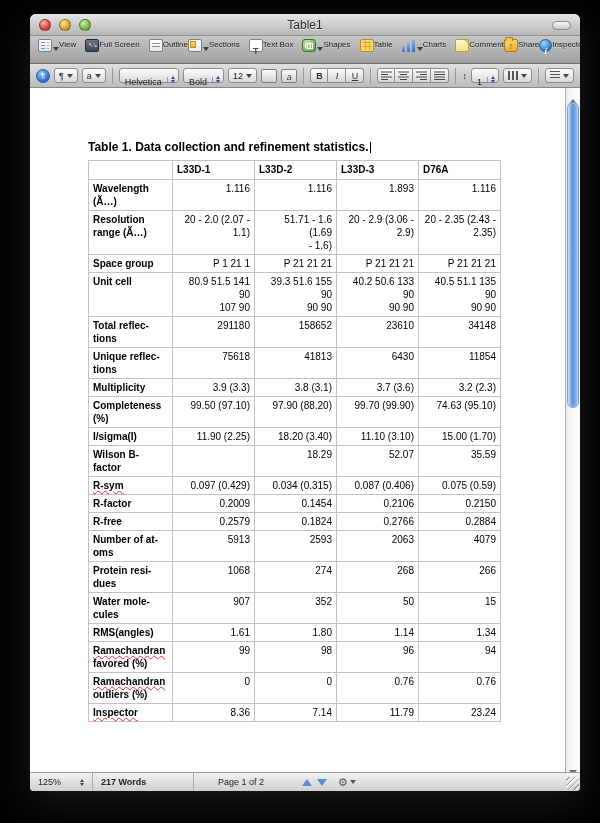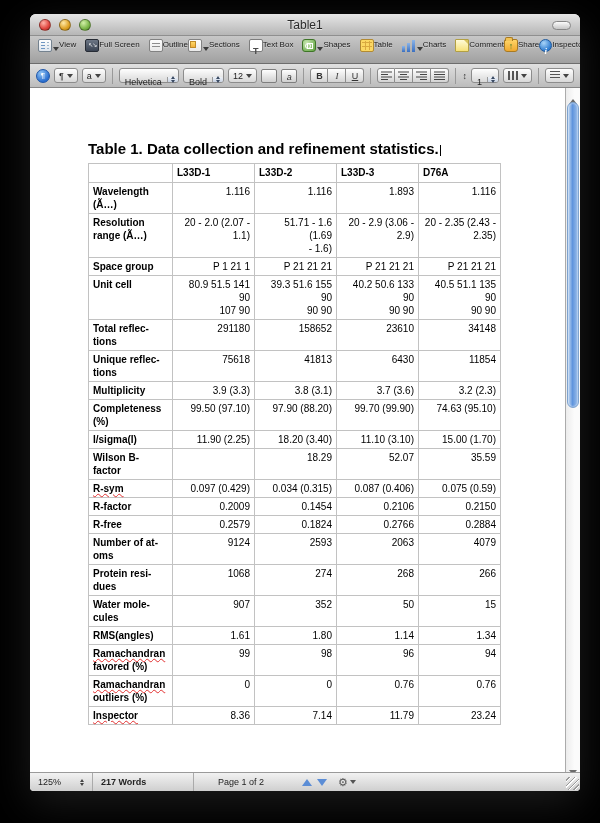--- a/index.html
+++ b/index.html
@@ -99,21 +99,21 @@
   .fb-group .fb-btn:first-child{border-radius:3px 0 0 3px;}
   .fb-group .fb-btn:last-child{border-radius:0 3px 3px 0;}
   .fb-btn svg{display:block;}
   .glyph-col{width:10px;height:9px;background:repeating-linear-gradient(90deg,#555 0 2px,transparent 2px 4px);}
   .glyph-list{width:10px;height:9px;background:repeating-linear-gradient(180deg,#555 0 1px,transparent 1px 3px);}
   .glyph-lh{font-size:9px;color:#333;}
 
   
   .content{flex:1;min-height:0;display:flex;background:#fff;}
   .page{flex:1;overflow:hidden;padding:52px 0 0 58px;position:relative;}
-  .doc-title{font-size:15px;font-weight:bold;color:#000;margin:0 13px 6px 0;}
+  .doc-title{font-size:12px;font-weight:bold;color:#000;margin:0 13px 6px 0;}
   .cursor{display:inline-block;width:1px;height:11px;background:#000;margin-left:1px;vertical-align:-2px;}
 
   table.stats{border-collapse:collapse;table-layout:fixed;width:412px;}
   table.stats td{border:1px solid #c2c2c2;padding:2px 4px;font-size:10px;line-height:13px;vertical-align:top;color:#000;}
   table.stats td.lbl{font-weight:bold;text-align:left;}
   table.stats td.val{text-align:right;white-space:pre-line;}
   table.stats td.hdr{font-weight:bold;text-align:left;height:19px;margin-top:28px;}
   .misspell{text-decoration:underline;text-decoration-style:wavy;text-decoration-color:#e23030;text-decoration-thickness:1px;text-underline-offset:1px;}
 
   
@@ -467,21 +467,21 @@
             </tr>
             <tr>
               <td class="lbl"><span>R-free</span></td>
               <td class="val">0.2579</td>
               <td class="val">0.1824</td>
               <td class="val">0.2766</td>
               <td class="val">0.2884</td>
             </tr>
             <tr>
               <td class="lbl"><span>Number of at-</span><br><span>oms</span></td>
-              <td class="val">9124</td>
+              <td class="val">5913</td>
               <td class="val">2593</td>
               <td class="val">2063</td>
               <td class="val">4079</td>
             </tr>
             <tr>
               <td class="lbl"><span>Protein resi-</span><br><span>dues</span></td>
               <td class="val">1068</td>
               <td class="val">274</td>
               <td class="val">268</td>
               <td class="val">266</td>

